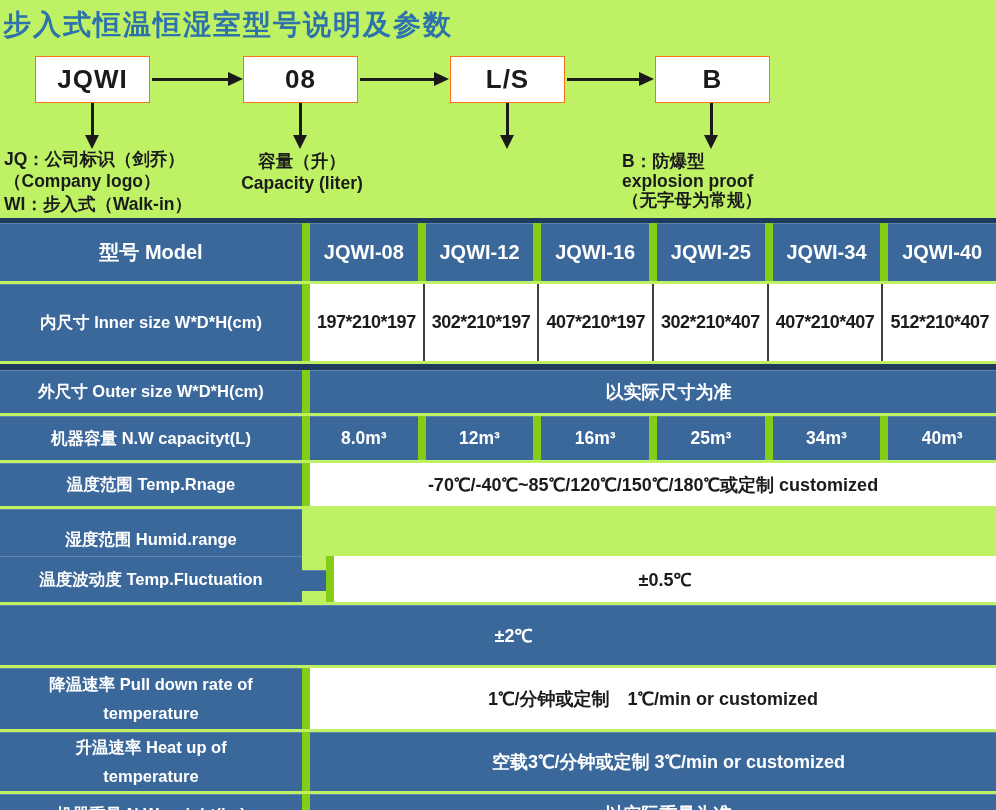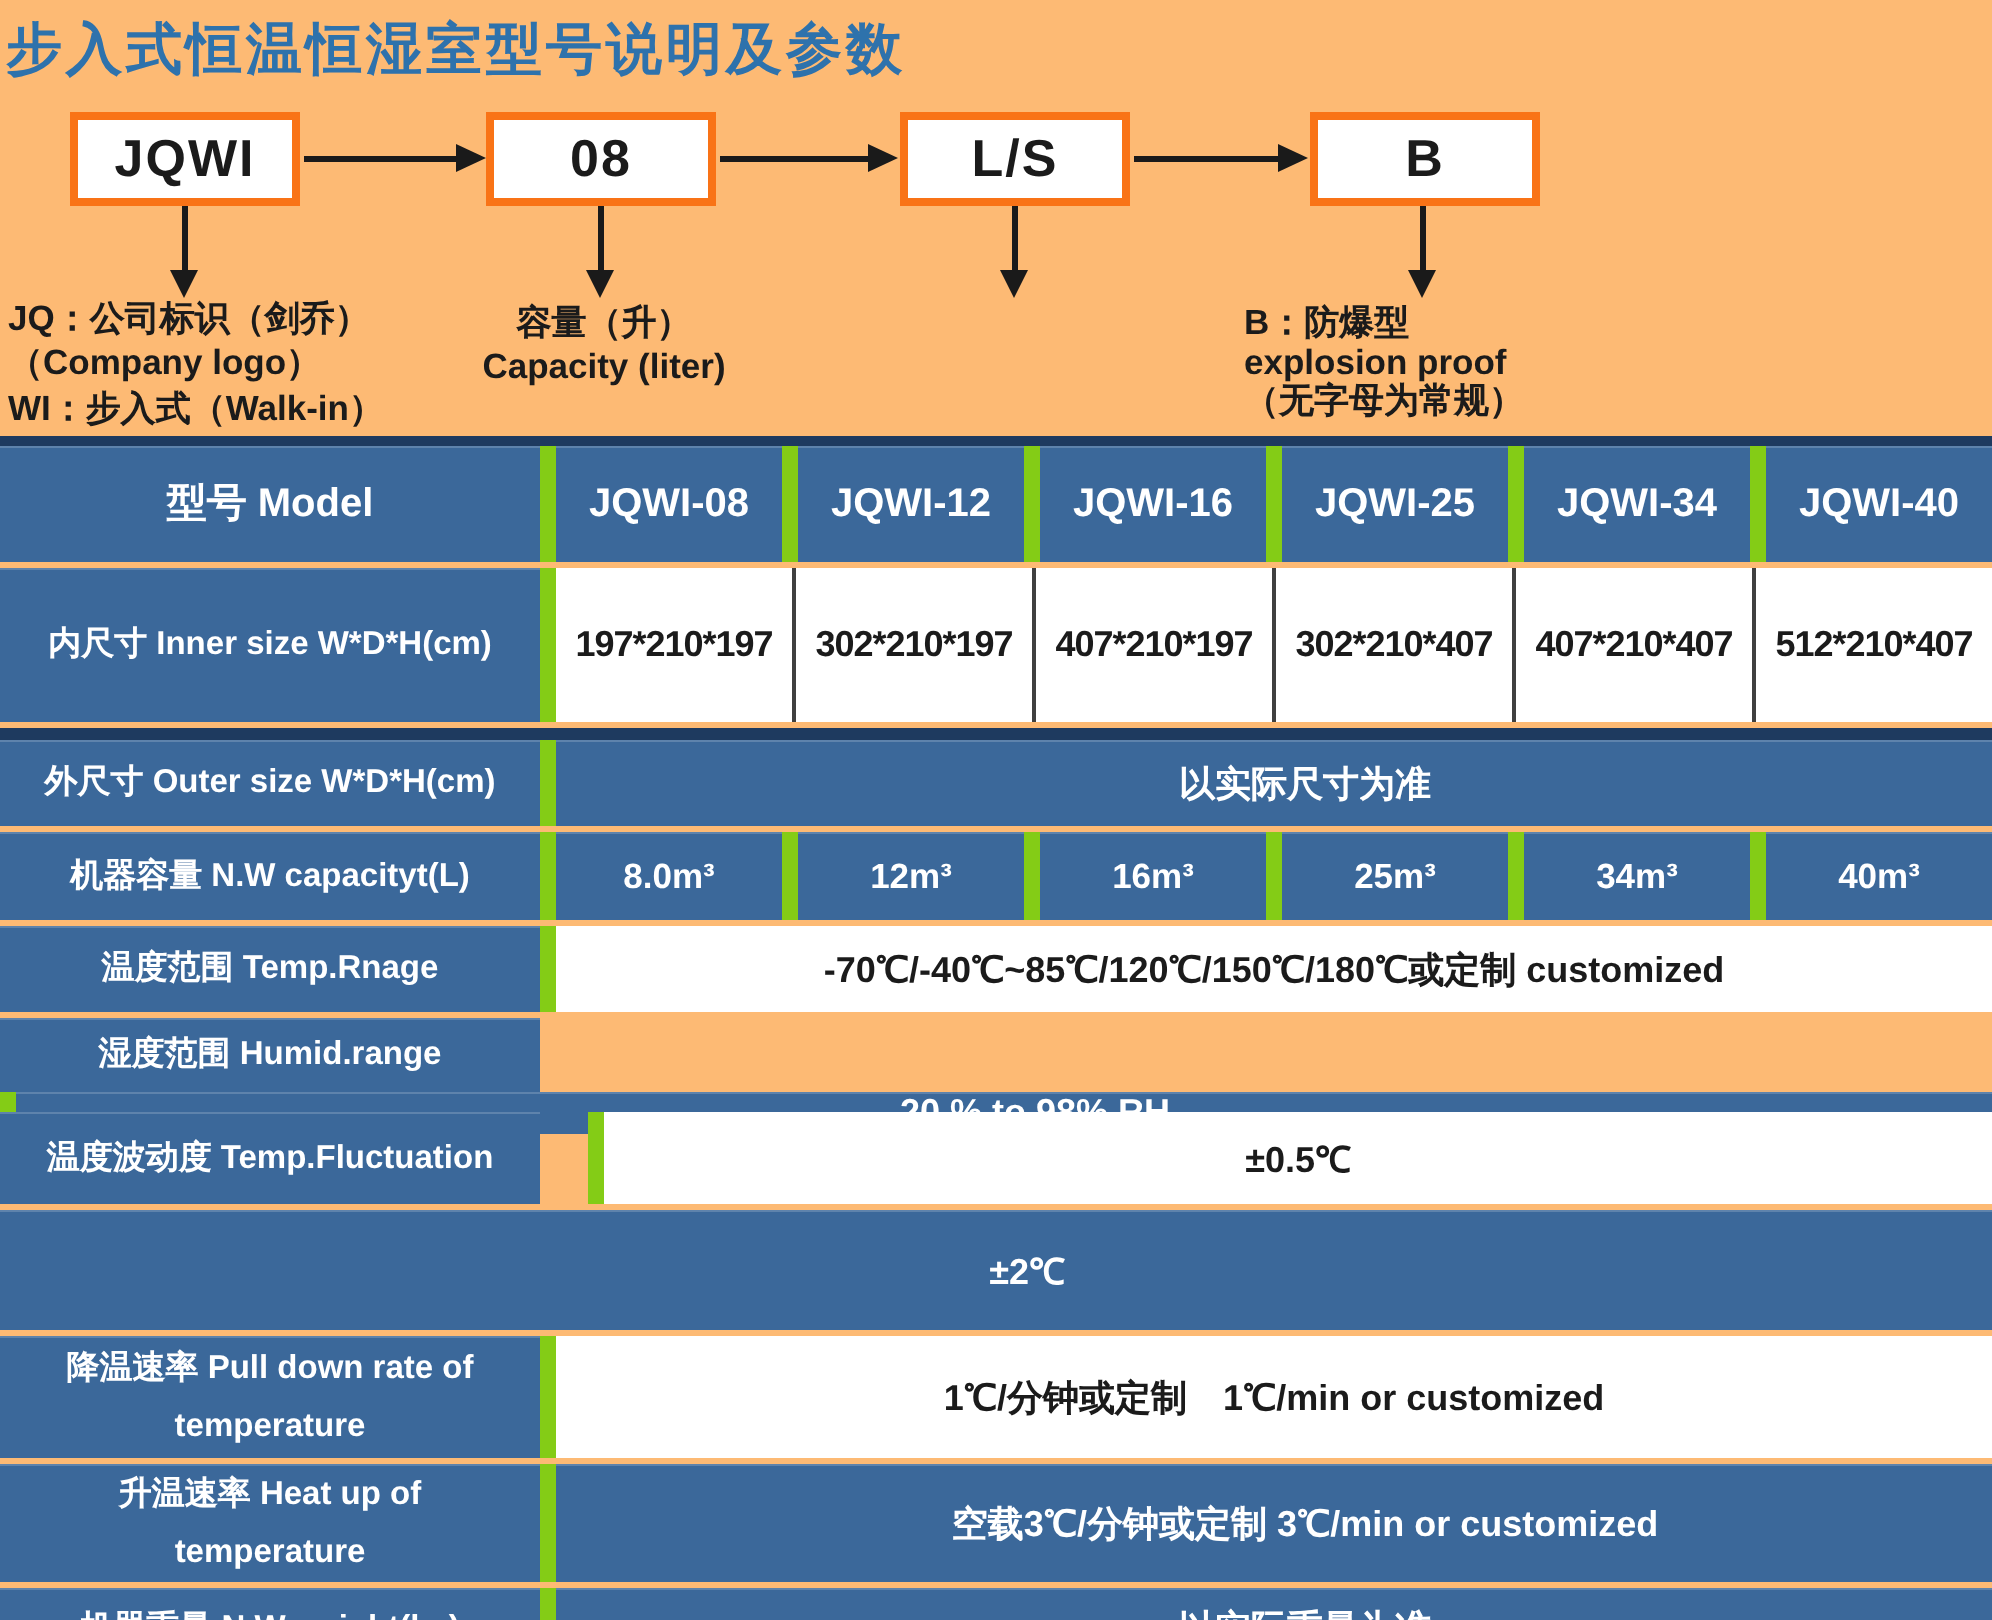--- a/index.html
+++ b/index.html
@@ -1,24 +1,24 @@
 <!DOCTYPE html>
 <html><head>
 <meta charset="utf-8">
 <style>
   * { margin:0; padding:0; box-sizing:border-box; }
   html,body { background:#fff; }
   body { width:996px; height:810px; overflow:hidden;
          font-family:"Liberation Sans", sans-serif; font-weight:bold; color:#1b1b1b; }
-  .page { position:relative; width:996px; height:810px; overflow:hidden; background:#fdba74; }
+  .page { position:relative; width:996px; height:810px; overflow:hidden; background:#bef264; }
 
   
   .top { position:relative; width:996px; height:218px; }
   .title { position:absolute; left:3px; top:6px; font-size:28px; letter-spacing:2px; color:#2e72ac; }
-  .fbox { position:absolute; top:56px; width:115px; height:47px; border:4px solid #f97316;
+  .fbox { position:absolute; top:56px; width:115px; height:47px; border:1px solid #f97316;
           background:#fff; display:flex; align-items:center; justify-content:center;
           font-size:26px; letter-spacing:1px; }
   .b1{left:35px;} .b2{left:243px;} .b3{left:450px;} .b4{left:655px;}
   .harrow { position:absolute; top:78px; height:3px; background:#1a1a1a; }
   .harrow::after { content:""; position:absolute; right:-15px; top:-6px;
           border-left:15px solid #1a1a1a; border-top:7.5px solid transparent; border-bottom:7.5px solid transparent; }
   .h1{left:152px;width:76px;} .h2{left:360px;width:74px;} .h3{left:567px;width:72px;}
   .varrow { position:absolute; top:103px; width:3px; height:32px; background:#1a1a1a; }
   .varrow::after { content:""; position:absolute; bottom:-14px; left:-6px;
           border-top:14px solid #1a1a1a; border-left:7.5px solid transparent; border-right:7.5px solid transparent; }
@@ -30,21 +30,21 @@
   .note3 .line2 { margin-top:13px; }
   .note4 { left:622px; top:152px; line-height:1.12; }
 
   
   .tbl { position:absolute; left:0; top:218px; width:996px; }
   .darksep { width:996px; background:#1e3a5f; }
   .ds1 { height:5px; } .ds2 { height:6px; }
   .row { display:flex; width:996px; margin-bottom:3px; }
   .cell { display:flex; align-items:center; justify-content:center; text-align:center; }
   .blue { background:#3b689a; color:#fff; box-shadow:inset 0 1px 0 rgba(255,255,255,.18); }
-  .lbl  { flex:none; width:270px; font-size:16.5px; line-height:1.75; padding:4px 5px; white-space:pre-line; }
+  .lbl  { flex:none; width:302px; font-size:16.5px; line-height:1.75; padding:16px 5px; white-space:pre-line; }
   .v    { flex:1 1 0; }
   .row > div + div { border-left:8px solid #84cc16; }
   .row.light > .v + .v { border-left:2px solid #404040; }
   .hdr  { font-size:20px; }
   .num  { background:#fff; color:#1b1b1b; font-size:18px; letter-spacing:-0.5px; }
   .bval { font-size:17.5px; }
   .wspan{ background:#fff; color:#1b1b1b; font-size:18px; }
   .bspan{ font-size:18px;padding-left:31px; }
   .rh-header{height:58px;} .rh-inner{height:77px;} .rh-outer{height:43px;}
   .rh-cap{height:44px;} .rh-trange{height:43px;} .rh-humid{height:44px;flex-direction:column;}

